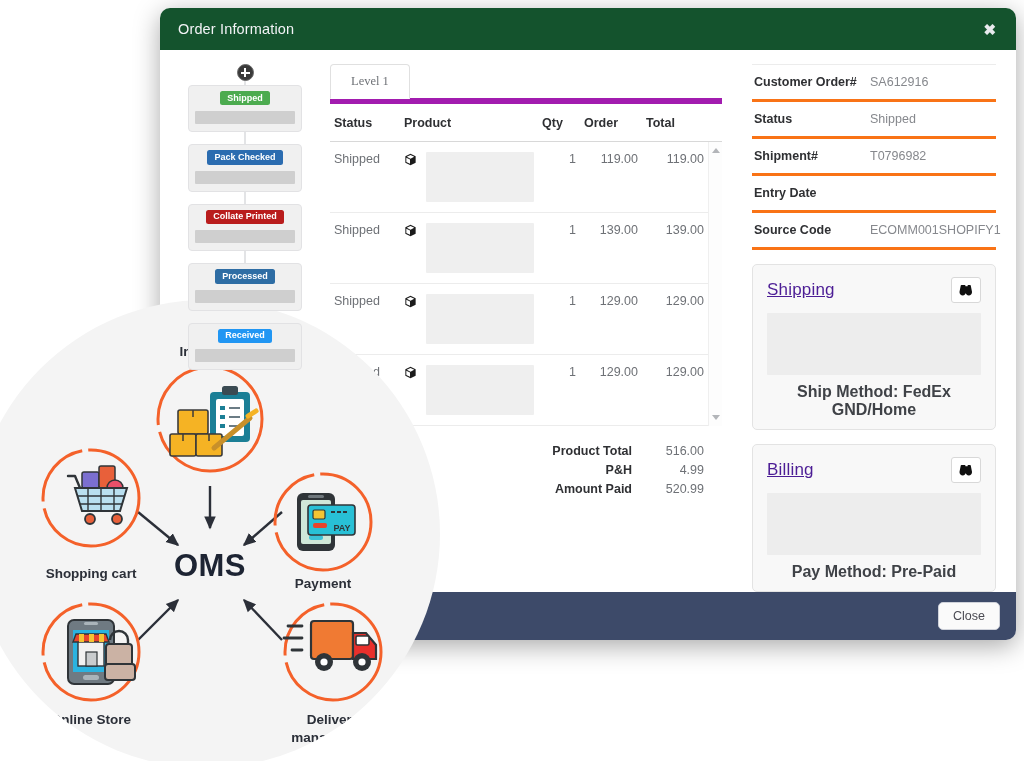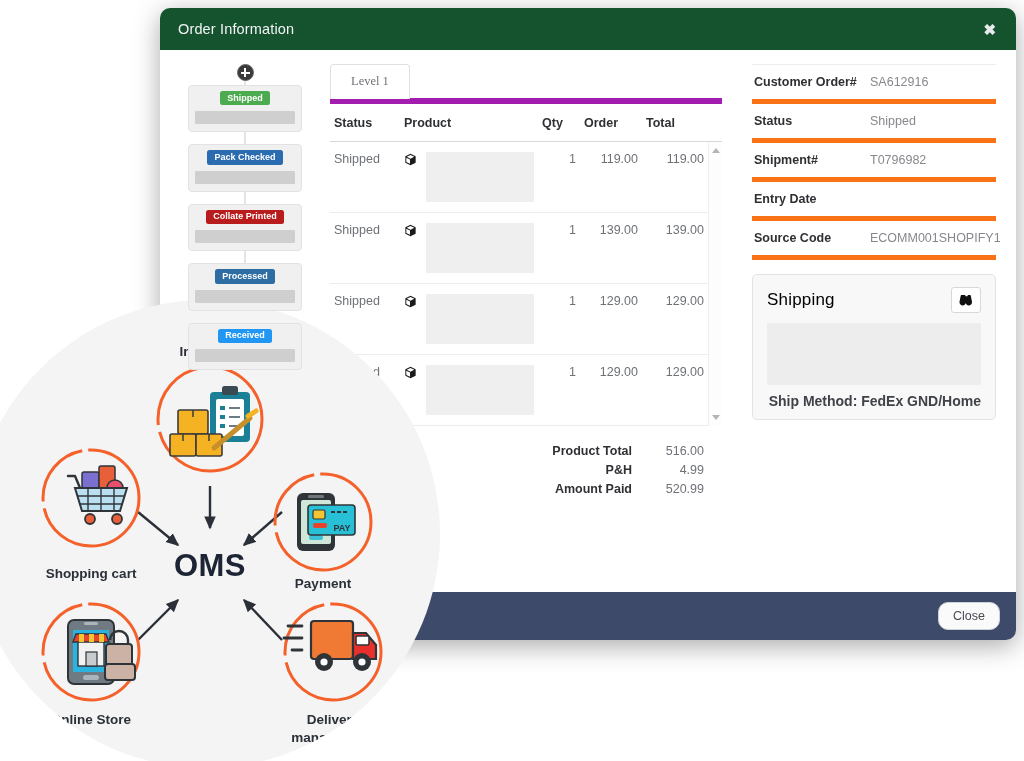--- a/index.html
+++ b/index.html
@@ -30,21 +30,21 @@
   #modal-body{
     position:absolute;top:42px;left:0;right:0;bottom:48px;
     background:#fff;display:flex;
   }
   #modal-footer{
     position:absolute;left:0;right:0;bottom:0;height:48px;
     background:#3d4a69;display:flex;align-items:center;justify-content:flex-end;
     padding-right:16px;
   }
   #close-btn{
-    background:#fafafa;border:1px solid #cfd2da;border-radius:10px;
+    background:#fafafa;border:1px solid #cfd2da;border-radius:5px;
     font-size:12.5px;color:#4a4a52;padding:6px 14px;cursor:pointer;
     font-family:"Liberation Sans", sans-serif;
   }
 
   
   .timeline-col{width:170px;flex:0 0 170px;position:relative;padding-top:14px;}
   .tl-plus{
     width:15px;height:15px;border-radius:50%;
     background:#3a3a3a;border:1.5px solid #6b6b6b;
     position:relative;margin:0 auto 4px auto;
@@ -116,38 +116,38 @@
   .sb-arrow.up i{border-bottom:5px solid #b3b5b9;}
   .sb-arrow.down i{border-top:5px solid #b3b5b9;}
 
   .totals{margin-top:16px;padding-right:18px;}
   .totals-row{display:flex;justify-content:flex-end;gap:0;font-size:12.5px;line-height:1.5;}
   .tot-lbl{font-weight:bold;color:#2f3033;text-align:right;width:150px;}
   .tot-val{color:#6e7176;text-align:right;width:72px;}
 
   
   .detail-col{width:278px;flex:0 0 278px;padding:14px 20px 0 14px;box-sizing:border-box;}
-  .kv{display:flex;align-items:center;border-bottom:5px solid #f97316;padding:10px 2px;}
+  .kv{display:flex;align-items:center;border-bottom:3px solid #f97316;padding:10px 2px;}
   .kv:first-child{border-top:1px solid #ececec;}
   .kv-key{font-size:12.5px;font-weight:bold;color:#2f3033;width:116px;flex:0 0 116px;}
   .kv-val{font-size:12.5px;color:#86888d;flex:1 1 auto;}
   .kv-redact{height:15px;background:#ededed;border-radius:1px;width:100%;}
 
   .card{
     border:1px solid #e3e3e3;border-radius:5px;background:#f8f8f8;
     padding:12px 14px 10px 14px;margin-top:14px;
   }
   .card-head{display:flex;align-items:center;justify-content:space-between;}
-  .card-title{font-size:17px;color:#000000;letter-spacing:.2px;}
+  .card-title{font-size:17px;color:#4c1d95;letter-spacing:.2px;text-decoration:underline;}
   .card-btn{
     width:28px;height:24px;background:#fff;border:1px solid #d8d8d8;border-radius:3px;
     display:flex;align-items:center;justify-content:center;cursor:pointer;
   }
   .card-redact{height:62px;background:#ededed;margin-top:10px;border-radius:1px;}
-  .card-foot{font-size:14px;color:#3f4247;text-align:right;margin-top:8px;font-weight:bold;}
+  .card-foot{font-size:16px;color:#3f4247;text-align:center;margin-top:8px;font-weight:bold;}
 
   
   #oms{
     position:absolute;left:-28px;top:300px;width:468px;height:468px;
     border-radius:50%;background:#f4f4f4;overflow:hidden;
   }
   #oms-svg{position:absolute;left:0;top:0;}
   .node-label{
     font-family:"Liberation Sans", sans-serif;font-size:13.5px;font-weight:bold;
     fill:#2b2f38;text-anchor:middle;
@@ -339,20 +339,32 @@
           <span class="card-btn">
             <svg width="15" height="13" viewBox="0 0 24 20">
               <path fill="#111" d="M6.2 1.2h3.1c.6 0 1 .4 1 1v1.1h3.4V2.2c0-.6.4-1 1-1h3.1c.5 0 .9.3 1 .8l1.9 9.6c.1.4.1.7.1 1.1 0 3-2.3 5.3-5.1 5.3s-5.1-2.4-5.1-5.3v-1.1H11v1.1c0 2.9-2.3 5.3-5.1 5.3S.8 15.6.8 12.7c0-.4 0-.7.1-1.1L2.8 2c.1-.5.5-.8 1-.8Z"></path>
             </svg>
           </span>
         </div>
         <div class="card-redact"></div>
         <div class="card-foot">Ship Method: FedEx GND/Home</div>
       </div>
 
+      <div class="card">
+        <div class="card-head">
+          <span class="card-title">Billing</span>
+          <span class="card-btn">
+            <svg width="15" height="13" viewBox="0 0 24 20">
+              <path fill="#111" d="M6.2 1.2h3.1c.6 0 1 .4 1 1v1.1h3.4V2.2c0-.6.4-1 1-1h3.1c.5 0 .9.3 1 .8l1.9 9.6c.1.4.1.7.1 1.1 0 3-2.3 5.3-5.1 5.3s-5.1-2.4-5.1-5.3v-1.1H11v1.1c0 2.9-2.3 5.3-5.1 5.3S.8 15.6.8 12.7c0-.4 0-.7.1-1.1L2.8 2c.1-.5.5-.8 1-.8Z"></path>
+            </svg>
+          </span>
+        </div>
+        <div class="card-redact"></div>
+        <div class="card-foot">Pay Method: Pre-Paid</div>
+      </div>
 
     </div>
   </div>
 
   <div id="modal-footer">
     <button id="close-btn">Close</button>
   </div>
 </div>
 
 <div id="oms">

